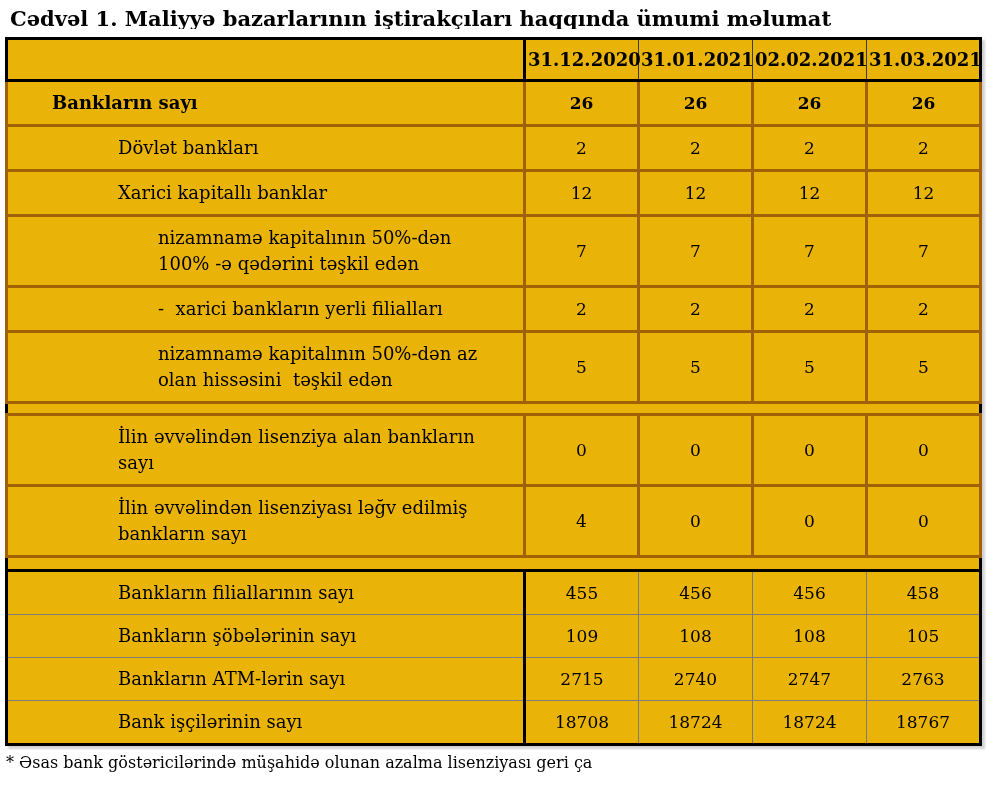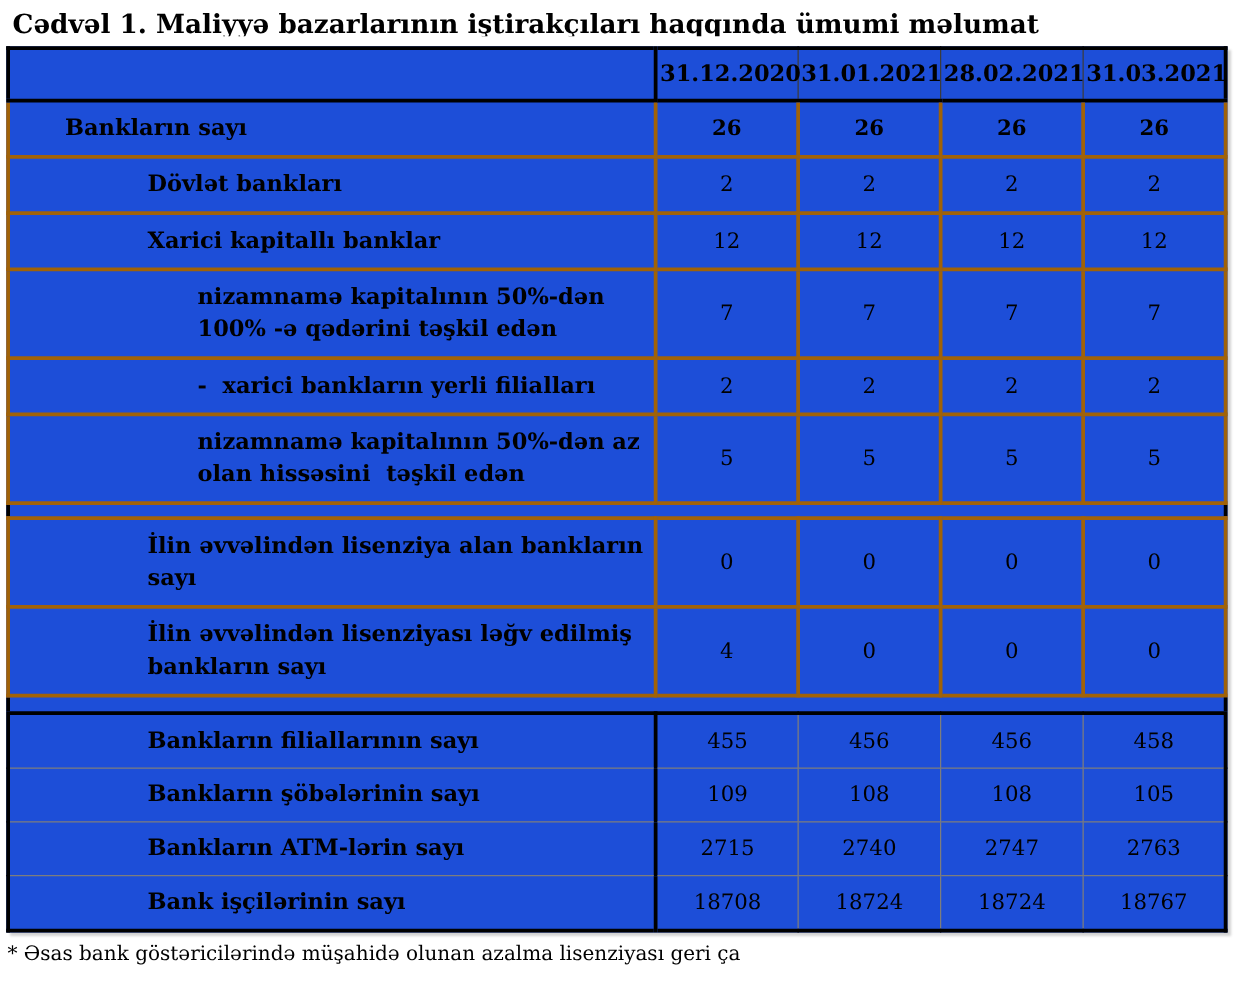--- a/index.html
+++ b/index.html
@@ -29,21 +29,21 @@
     font-weight: bold;
     white-space: nowrap;
   }
   table.main {
     border-collapse: collapse;
     table-layout: fixed;
     width: 974px;
     margin: 8px 0 0 5px;
     border: 3px solid #000;
     box-shadow: 3px 3px 2px rgba(0,0,0,0.18);
-    background: #1d4ed8;
+    background: #eab308;
   }
   col.c-label { width: 518px; }
   col.c-date  { width: 114px; }
 
   
   tr.hdr th {
     border-bottom: 3px solid #000;
     border-left: 1px solid #3c3c3c;
     font-size: 18px;
     font-weight: bold;
@@ -59,21 +59,20 @@
   tr.top > td { border: 3px solid #a16207; }
   tr.bot > td { border: 1px solid #7d7d7d; }
   tr.bot > td.lbl { border-right: 3px solid #000; }
 
   td.lbl {
     font-size: 18px;
     line-height: 26px;
     padding: 8px 6px 8px 0;
     white-space: pre-wrap;
     vertical-align: middle;
-    font-weight: bold;
   }
   td.i1 { padding-left: 44px; }
   td.i2 { padding-left: 110px; }
   td.i3 { padding-left: 150px; }
   td.val {
     font-size: 17px;
     line-height: 26px;
     text-align: center;
     vertical-align: middle;
     padding: 8px 2px;
@@ -115,21 +114,21 @@
         <col class="c-date">
         <col class="c-date">
         <col class="c-date">
     </colgroup>
 
     <tbody>
         <tr class="hdr">
       <th class="empty"></th>
       <th>31.12.2020</th>
       <th>31.01.2021</th>
-      <th>28.02.2021</th>
+      <th>02.02.2021</th>
       <th>31.03.2021</th>
     </tr>
 
     <tr class="top emph">
       <td class="lbl i1">Bankların sayı</td>
       <td class="val">26</td>
       <td class="val">26</td>
       <td class="val">26</td>
       <td class="val">26</td>
     </tr>

